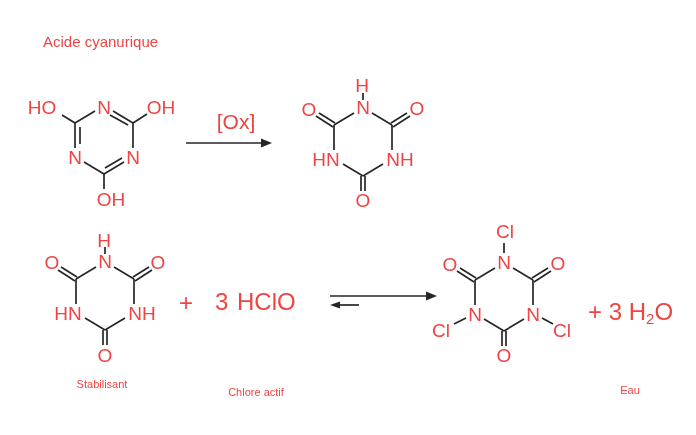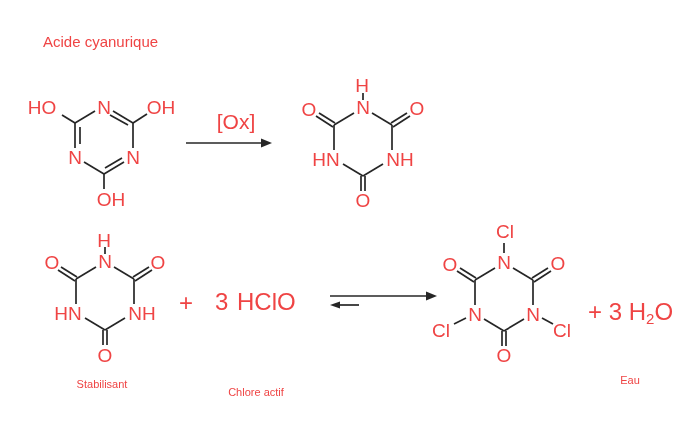--- a/index.html
+++ b/index.html
@@ -139,15 +139,15 @@
   <span class="txt atom" style="left:441px;top:330px;">Cl</span>
   <span class="txt atom" style="left:562px;top:330px;">Cl</span>
   <span class="txt atom" style="left:504px;top:355px;">O</span>
 
   <span class="txt formulac" style="left:186px;top:303px;">+</span>
   <span class="txt formula" style="left:215px;top:290px;word-spacing:2px;">3 HClO</span>
   <span class="txt formula" style="left:588px;top:300px;"><span>+ 3 H</span><span class="sub">2</span><span>O</span></span>
 
   <span class="txt capc" style="left:102px;top:384px;">Stabilisant</span>
   <span class="txt capc" style="left:256px;top:392px;">Chlore actif</span>
-  <span class="txt capc" style="left:630px;top:380px;">Eau</span>
+  <span class="txt capc" style="left:630px;top:390px;">Eau</span>
 
 </div>
 
 </body></html>

